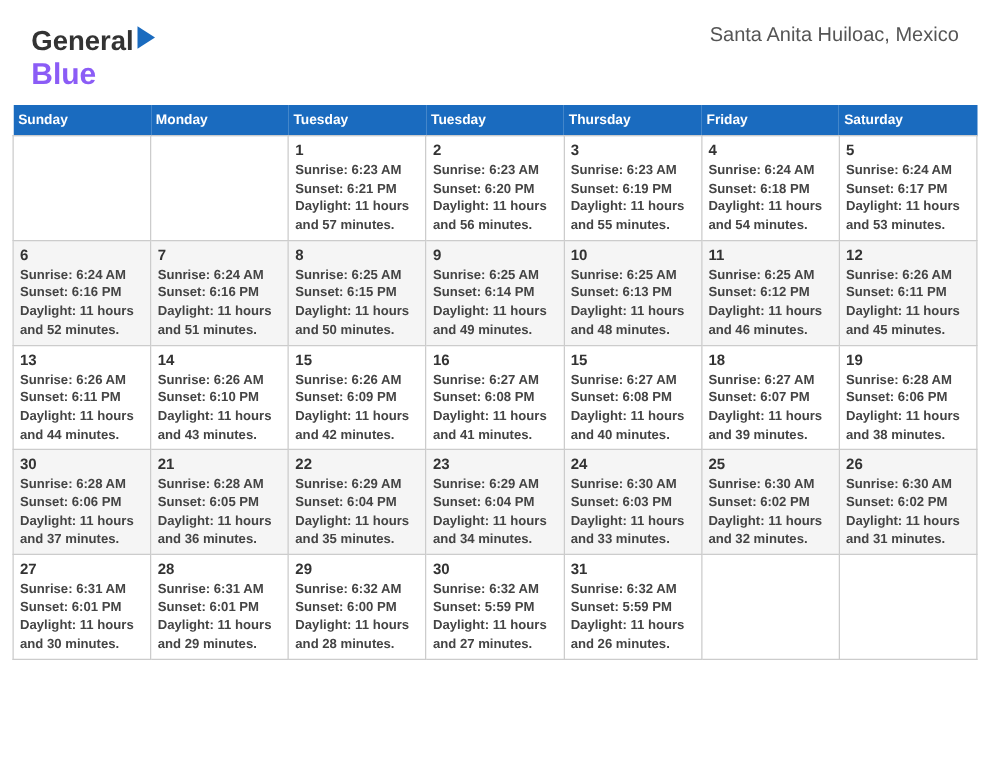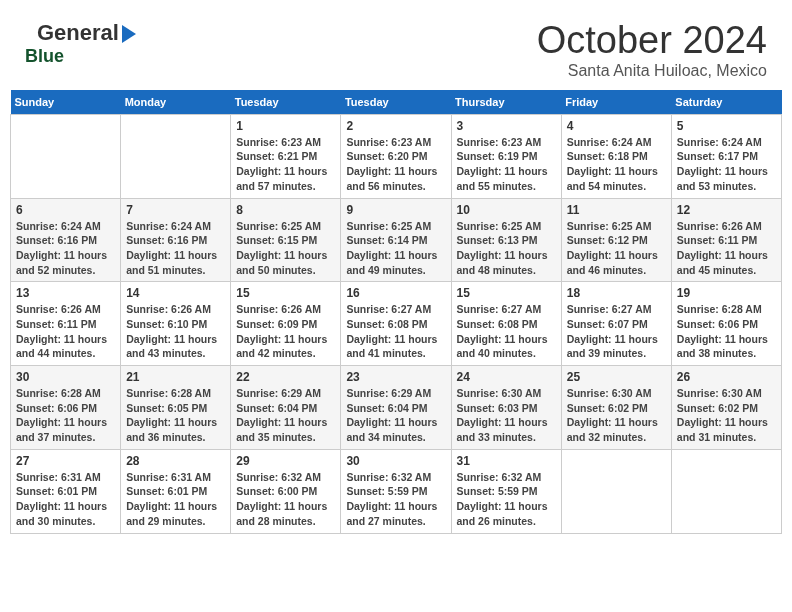--- a/index.html
+++ b/index.html
@@ -20,23 +20,23 @@
       display: flex;
       flex-direction: column;
       align-items: flex-start;
     }
     .logo-general {
       font-size: 22px;
       font-weight: bold;
       color: #333;
     }
     .logo-blue {
-      font-size: 18px;
-      font-weight: bold;
-      color: #14532d;
+      font-size: 24px;
+      font-weight: bold;
+      color: #8b5cf6;
     }
     .title-section {
       text-align: right;
     }
     .month-title {
       font-size: 38px;
       font-weight: 300;
       color: #333;
       line-height: 1.1;
     }
@@ -80,22 +80,21 @@
       color: #444;
       font-size: 10.5px;
       line-height: 1.4;
       font-weight: bold;
     }
     .empty-cell {
       background: #f9f9f9;
     }
     .logo-wrapper {
       display: flex;
-      align-items: center;
-      margin-left: 12px;
+      align-items: flex-start;
     }
     .logo-blue-arrow {
       display: inline-block;
       width: 0;
       height: 0;
       border-top: 9px solid transparent;
       border-bottom: 9px solid transparent;
       border-left: 14px solid #1a6bbf;
       margin-left: 3px;
       margin-top: 1px;
@@ -106,21 +105,20 @@
 
 <div class="header">
   <div class="logo">
     <div class="logo-wrapper">
       <span class="logo-general">General</span>
       <span class="logo-blue-arrow"></span>
     </div>
     <span class="logo-blue">Blue</span>
   </div>
   <div class="title-section">
-    <div class="month-title">October 2024</div>
     <div class="location-title">Santa Anita Huiloac, Mexico</div>
   </div>
 </div>
 
 <table class="calendar-table">
   <thead>
     <tr>
     <th>Sunday</th>
         <th>Monday</th>
         <th>Tuesday</th>

